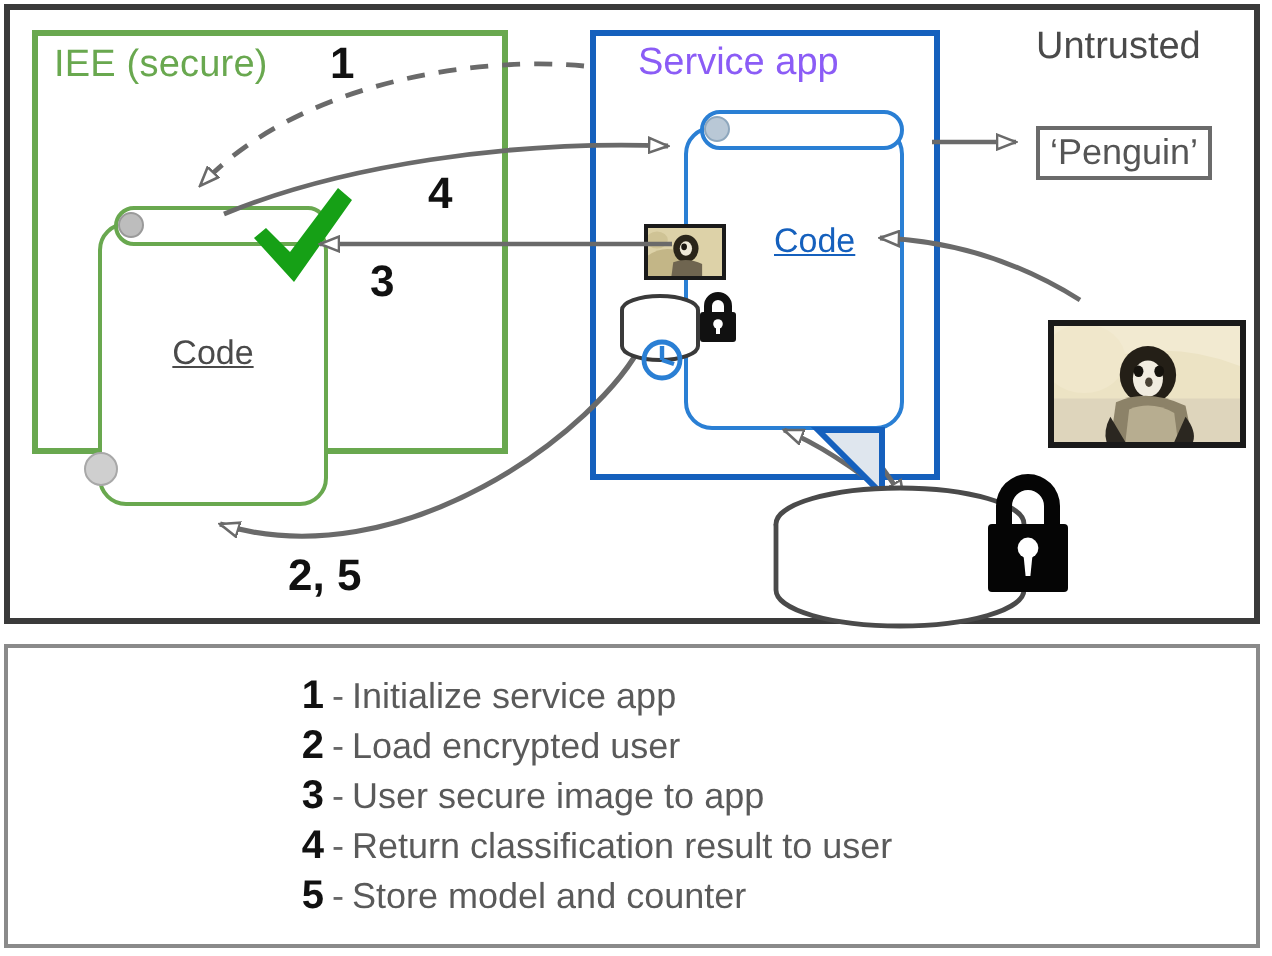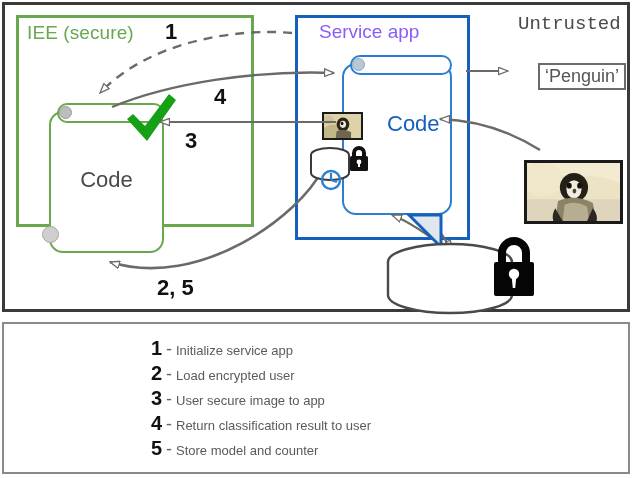--- a/index.html
+++ b/index.html
@@ -33,21 +33,20 @@
     position:absolute;left:290px;top:10px;width:175px;height:225px;
     border:3px solid #1560bd;box-sizing:border-box;background:transparent;
   }
   .zone-svc .zone-label{
     position:absolute;left:18px;top:3px;color:#8b5cf6;
     font-size:19px;white-space:nowrap;background:#fff;padding:0 3px;
   }
   .label-untrusted{
     position:absolute;left:513px;top:8px;color:#4a4a4a;font-size:19px;
     white-space:nowrap;
-    font-family:Liberation Mono, monospace;
   }
 
   
   .docshape{position:absolute;}
   .docshape .body{
     position:absolute;left:0;top:8px;width:100%;height:calc(100% - 8px);
     border:2px solid currentColor;border-radius:14px;box-sizing:border-box;
     background:#fff;
   }
   .docshape .tab{
@@ -59,21 +58,21 @@
     position:absolute;left:10px;top:3px;width:13px;height:13px;
     border-radius:50%;background:#bdbdbd;border:1px solid #9a9a9a;
     box-sizing:border-box;
   }
   .docshape .knob-bl{
     position:absolute;left:-7px;bottom:10px;width:17px;height:17px;
     border-radius:50%;background:#cfcfcf;border:1px solid #a8a8a8;
     box-sizing:border-box;
   }
   .docshape .doclabel{
-    position:absolute;width:100%;text-align:center;font-size:22px;
+    position:absolute;width:100%;text-align:center;font-size:17px;text-decoration:underline;
   }
 
   
   #iee-code{left:44px;top:98px;width:115px;height:150px;color:#69a84f;}
   #iee-code .doclabel{top:64px;color:#4a4a4a;}
 
   
   #svc-code{left:337px;top:50px;width:110px;height:160px;color:#2a7fd4;}
   #svc-code .doclabel{top:56px;color:#1560bd;text-align:left;left:45px;width:auto;}
   #svc-code .knob{background:#b9c8d6;border-color:#8ea7bd;}
@@ -91,38 +90,37 @@
 
   
   .stepnum{
     position:absolute;font-weight:bold;color:#111;font-size:22px;
     font-family:"Liberation Sans", sans-serif;
   }
   .boxlabel{
     position:absolute;border:2px solid #6b6b6b;background:#fff;
     color:#555;font-size:18px;padding:1px 5px;white-space:nowrap;
     box-sizing:border-box;
-    margin-left:20px;
   }
 
   
   .legend{
     position:absolute;left:0;top:0;width:100%;height:100%;
     display:flex;flex-direction:column;align-items:center;
     justify-content:center;gap:2px;
   }
   .legend-row{
     display:flex;align-items:baseline;width:340px;
   }
   .legend-num{
     font-weight:bold;color:#111;font-size:20px;width:16px;text-align:right;
     flex:0 0 auto;
   }
   .legend-dash{color:#666;font-size:18px;margin:0 4px;flex:0 0 auto;}
-  .legend-text{color:#5a5a5a;font-size:13px;white-space:nowrap;}
+  .legend-text{color:#5a5a5a;font-size:18px;white-space:nowrap;}
 
   svg.overlay{position:absolute;left:0;top:0;width:636px;height:478px;
     pointer-events:none;}
 </style>
 </head>
 <body>
 
 <div id="root">
 
   <div class="panel-top">
@@ -178,21 +176,21 @@
         <path d="M33 42 Q50 34 70 44 L74 64 L30 64 Z" fill="#8c8268"></path>
         <path d="M40 46 Q52 41 64 48 L66 64 L38 64 Z" fill="#b7ad90"></path>
         <path d="M30 50 Q26 58 28 64 L38 64 Z" fill="#2b2720"></path>
         <path d="M70 50 Q76 58 74 64 L64 64 Z" fill="#2b2720"></path>
       </svg>
     </div>
 
     <div class="boxlabel" style="left:513px;top:58px;">‘Penguin’</div>
 
     <div class="stepnum" style="left:160px;top:14px;">1</div>
-    <div class="stepnum" style="left:152px;top:270px;">2, 5</div>
+    <div class="stepnum" style="left:139px;top:270px;">2, 5</div>
     <div class="stepnum" style="left:180px;top:123px;">3</div>
     <div class="stepnum" style="left:209px;top:79px;">4</div>
 
     <svg class="checkmark" viewBox="0 0 56 52">
       <path d="M4 26 L10 21 L22 33 L46 1 L53 7 L24 48 Z" fill="#16a016"></path>
     </svg>
   </div>
 
   <svg class="overlay" viewBox="0 0 636 478">
     <defs>

